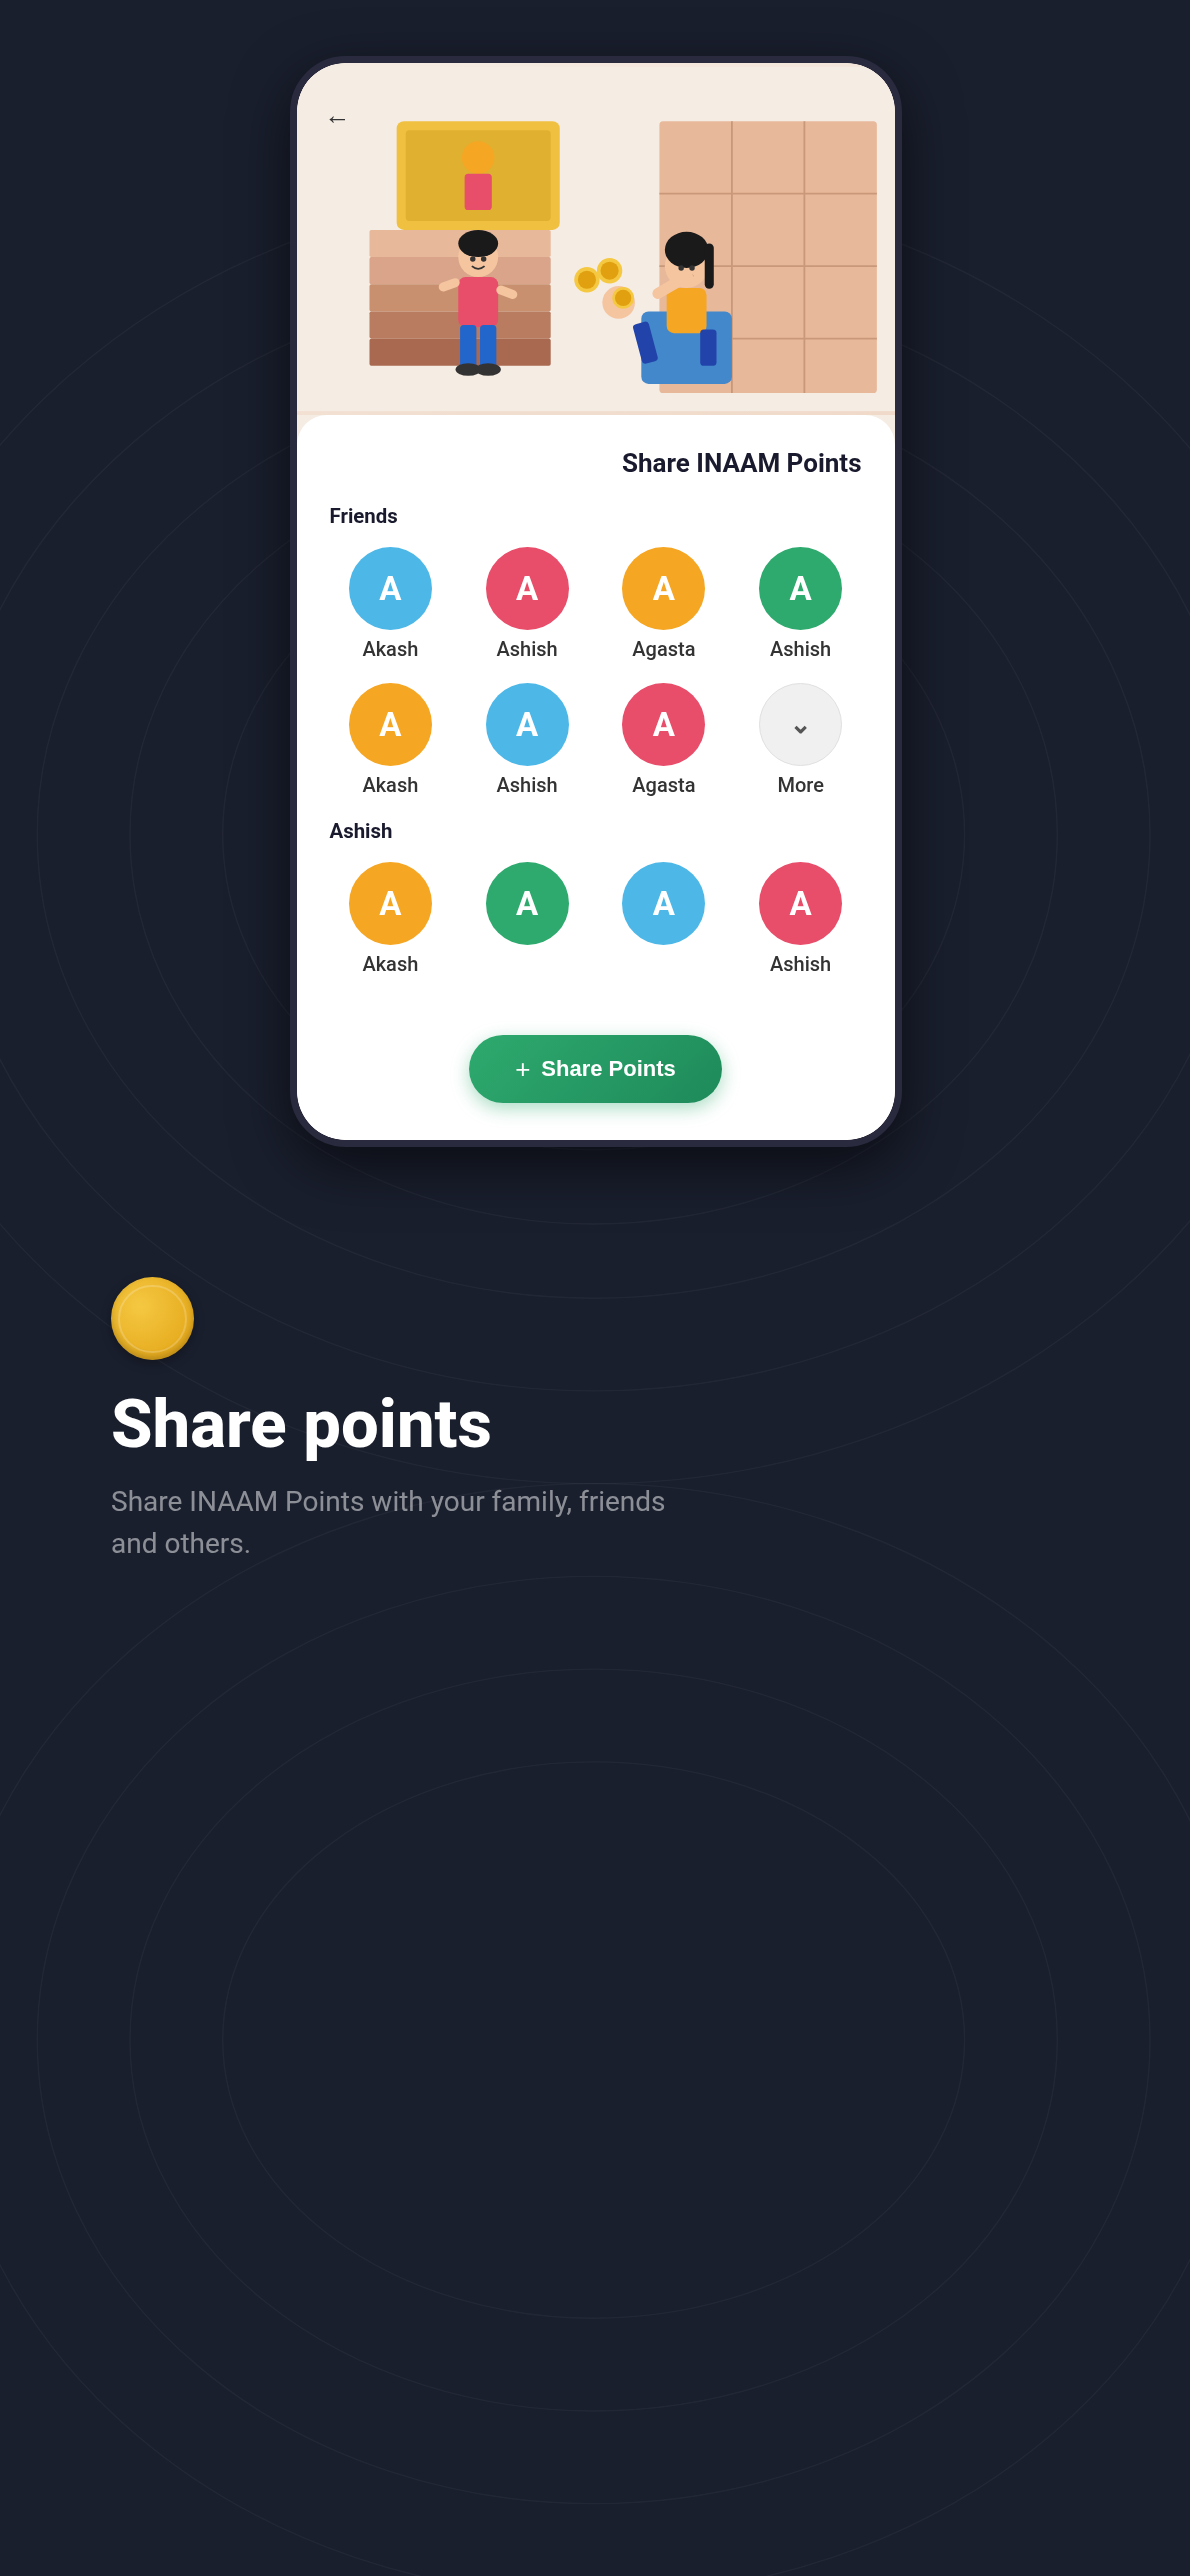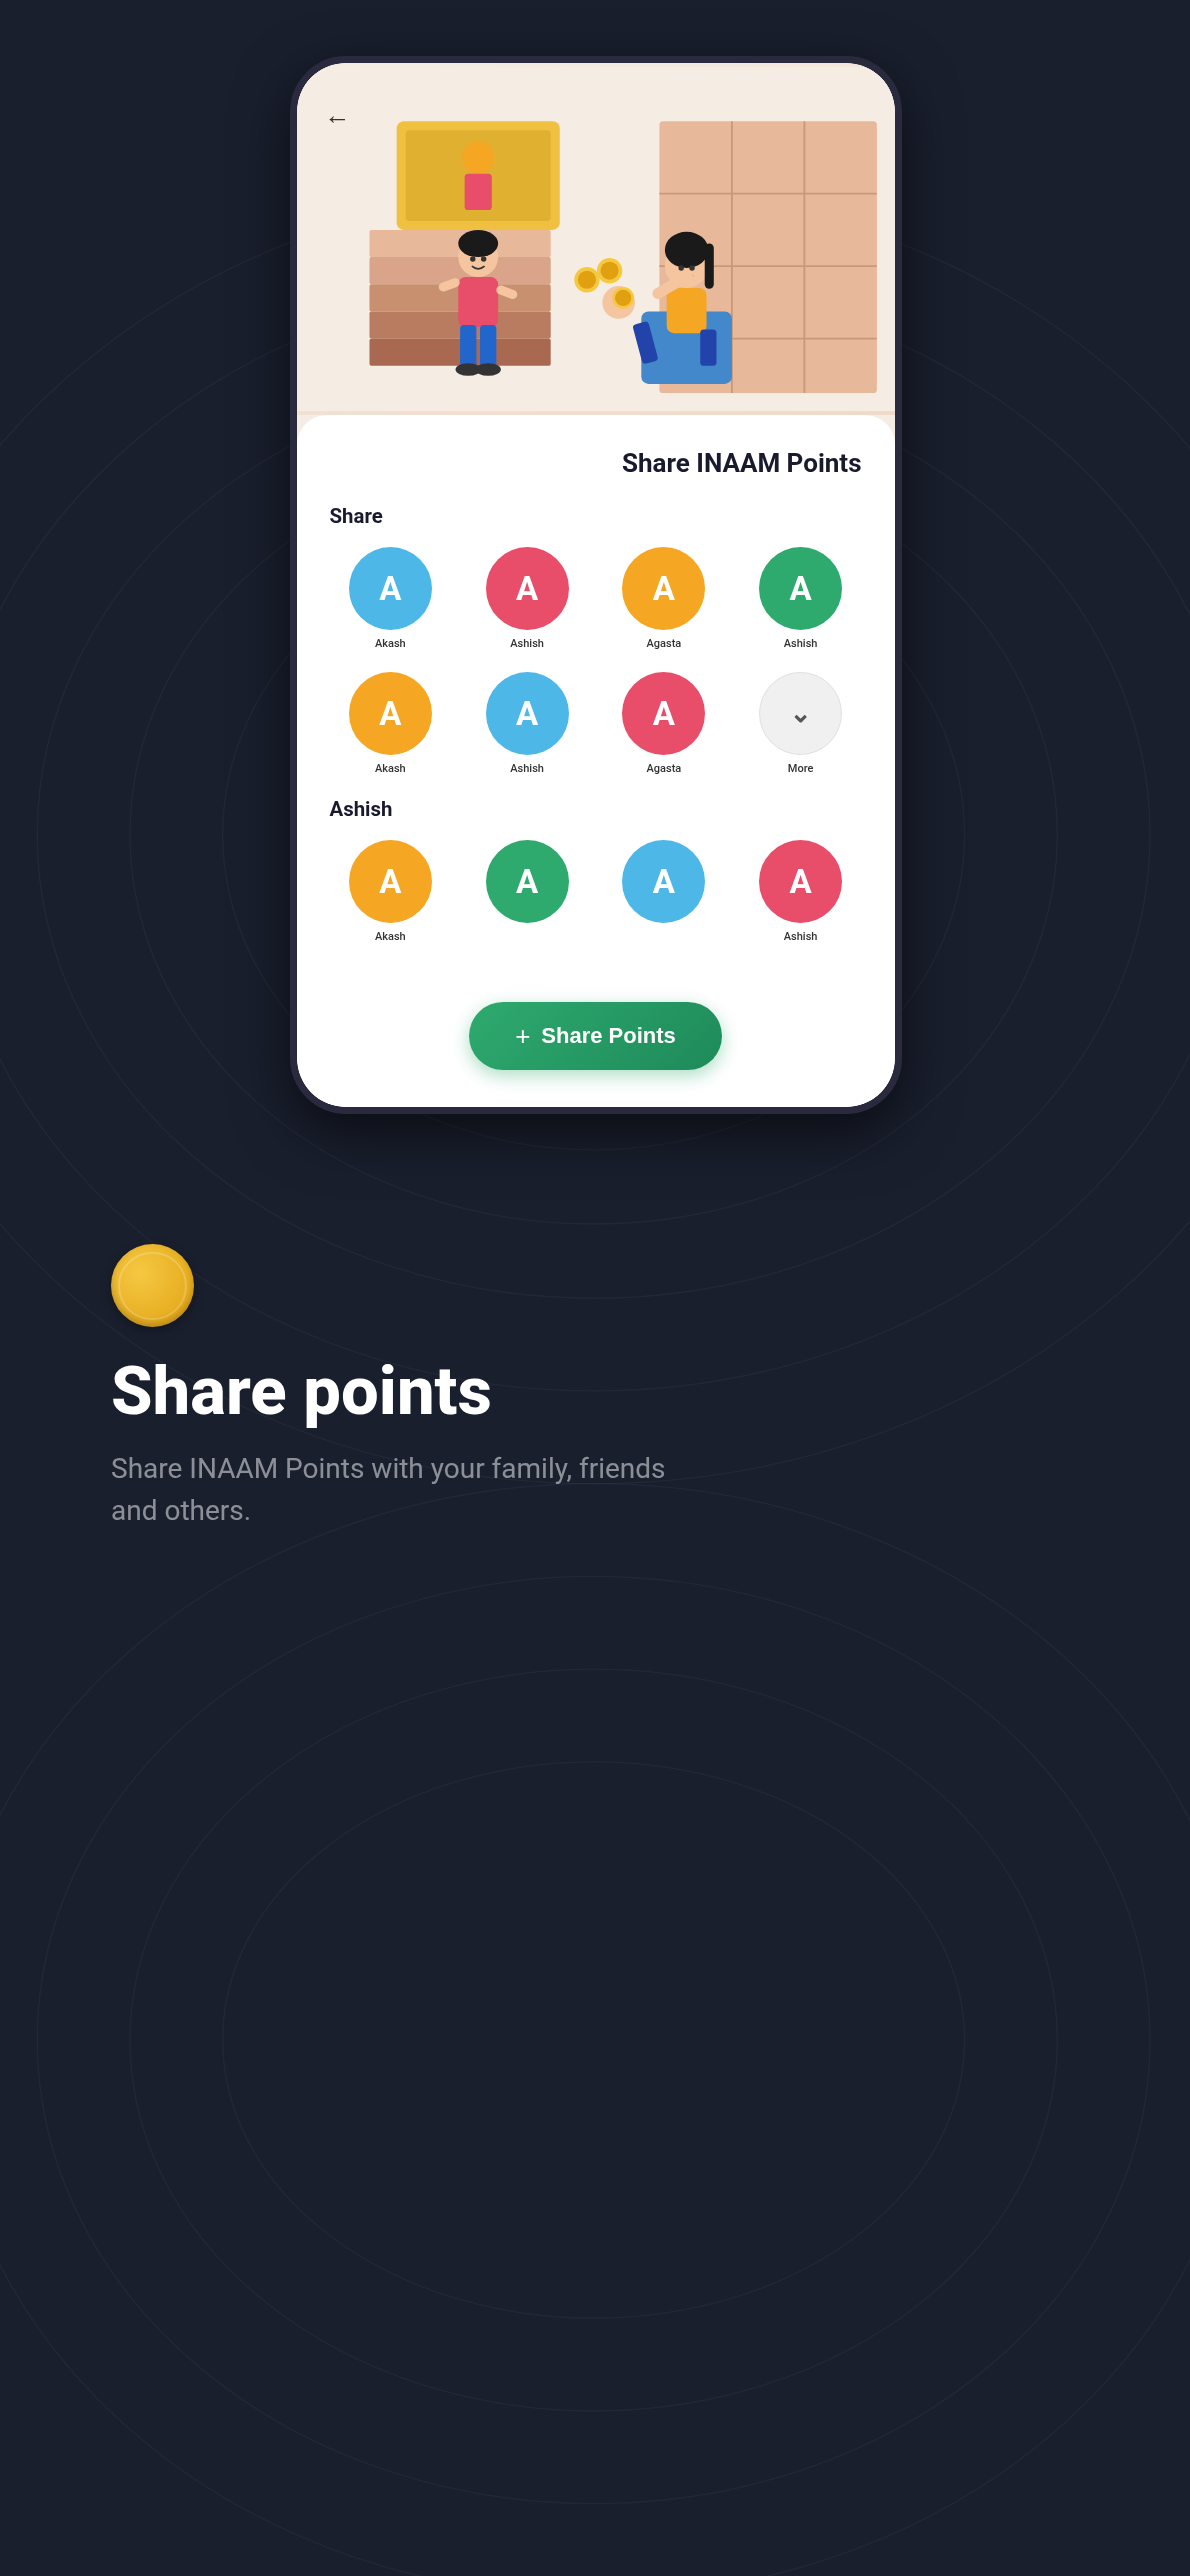--- a/index.html
+++ b/index.html
@@ -127,21 +127,21 @@
       background: #f0f0f0;
       border: 1.9px solid #e0e0e0;
     }
 
     .avatar-circle.more-btn .chevron {
       color: #555;
       font-size: 26px;
     }
 
     .avatar-name {
-      font-size: 11px;
+      font-size: 20px;
       color: #333;
       text-align: right;
       font-weight: 500;
     }
 
     .color-sky { background-color: #4db8e8; }
     .color-red { background-color: #e84d6a; }
     .color-orange { background-color: #f5a623; }
     .color-green { background-color: #2eaa6e; }
 
@@ -338,21 +338,21 @@
 
               <circle cx="355" cy="260" r="18" fill="#f5c5a0"></circle>
               <circle cx="360" cy="255" r="12" fill="#f5c842"></circle>
               <circle cx="360" cy="255" r="9" fill="#e0a010"></circle>
             </svg>
           </div>
 
           <div class="card-panel">
             <h2 class="panel-title">Share INAAM Points</h2>
 
-            <div class="section-label">Share</div>
+            <div class="section-label">Friends</div>
 
             <div class="avatar-grid">
 
               <div class="avatar-item">
                 <div class="avatar-circle color-sky">A</div>
                 <span class="avatar-name">Akash</span>
               </div>
 
               <div class="avatar-item">
                 <div class="avatar-circle color-red">A</div>

